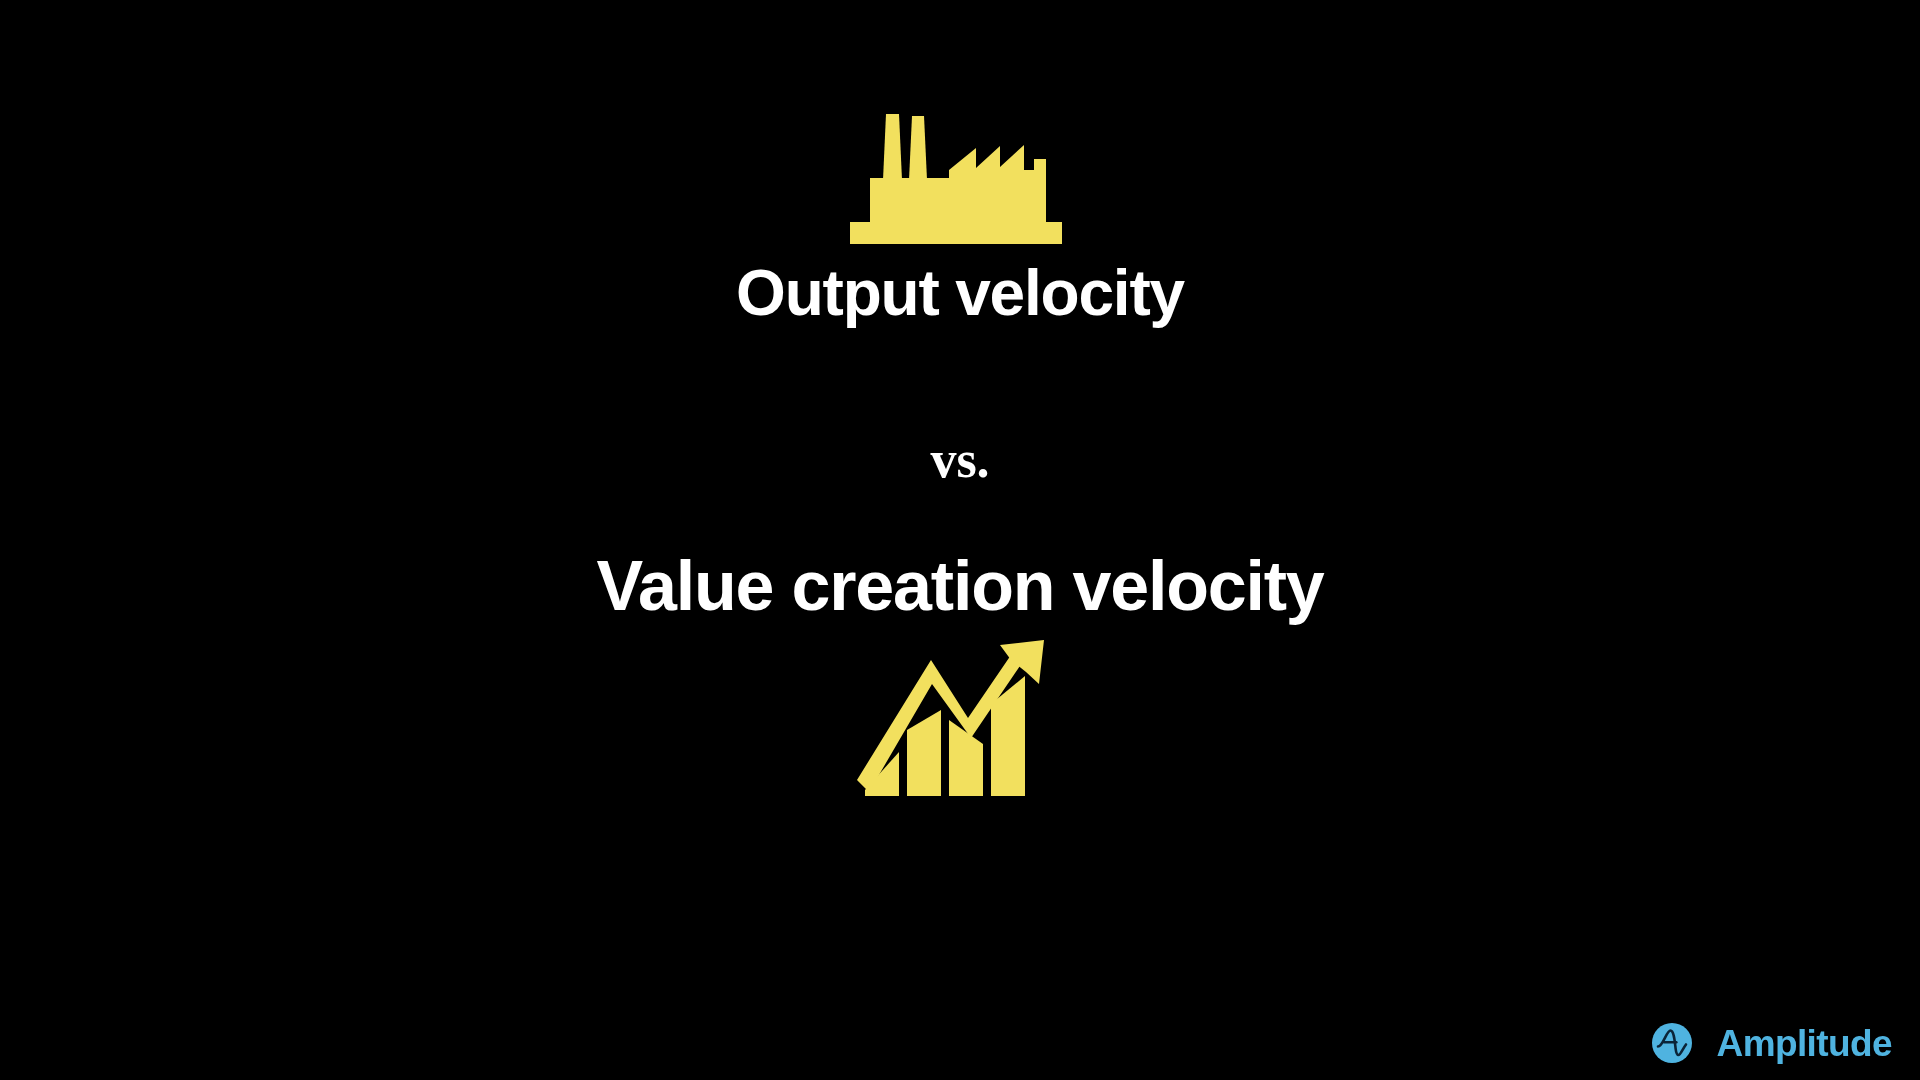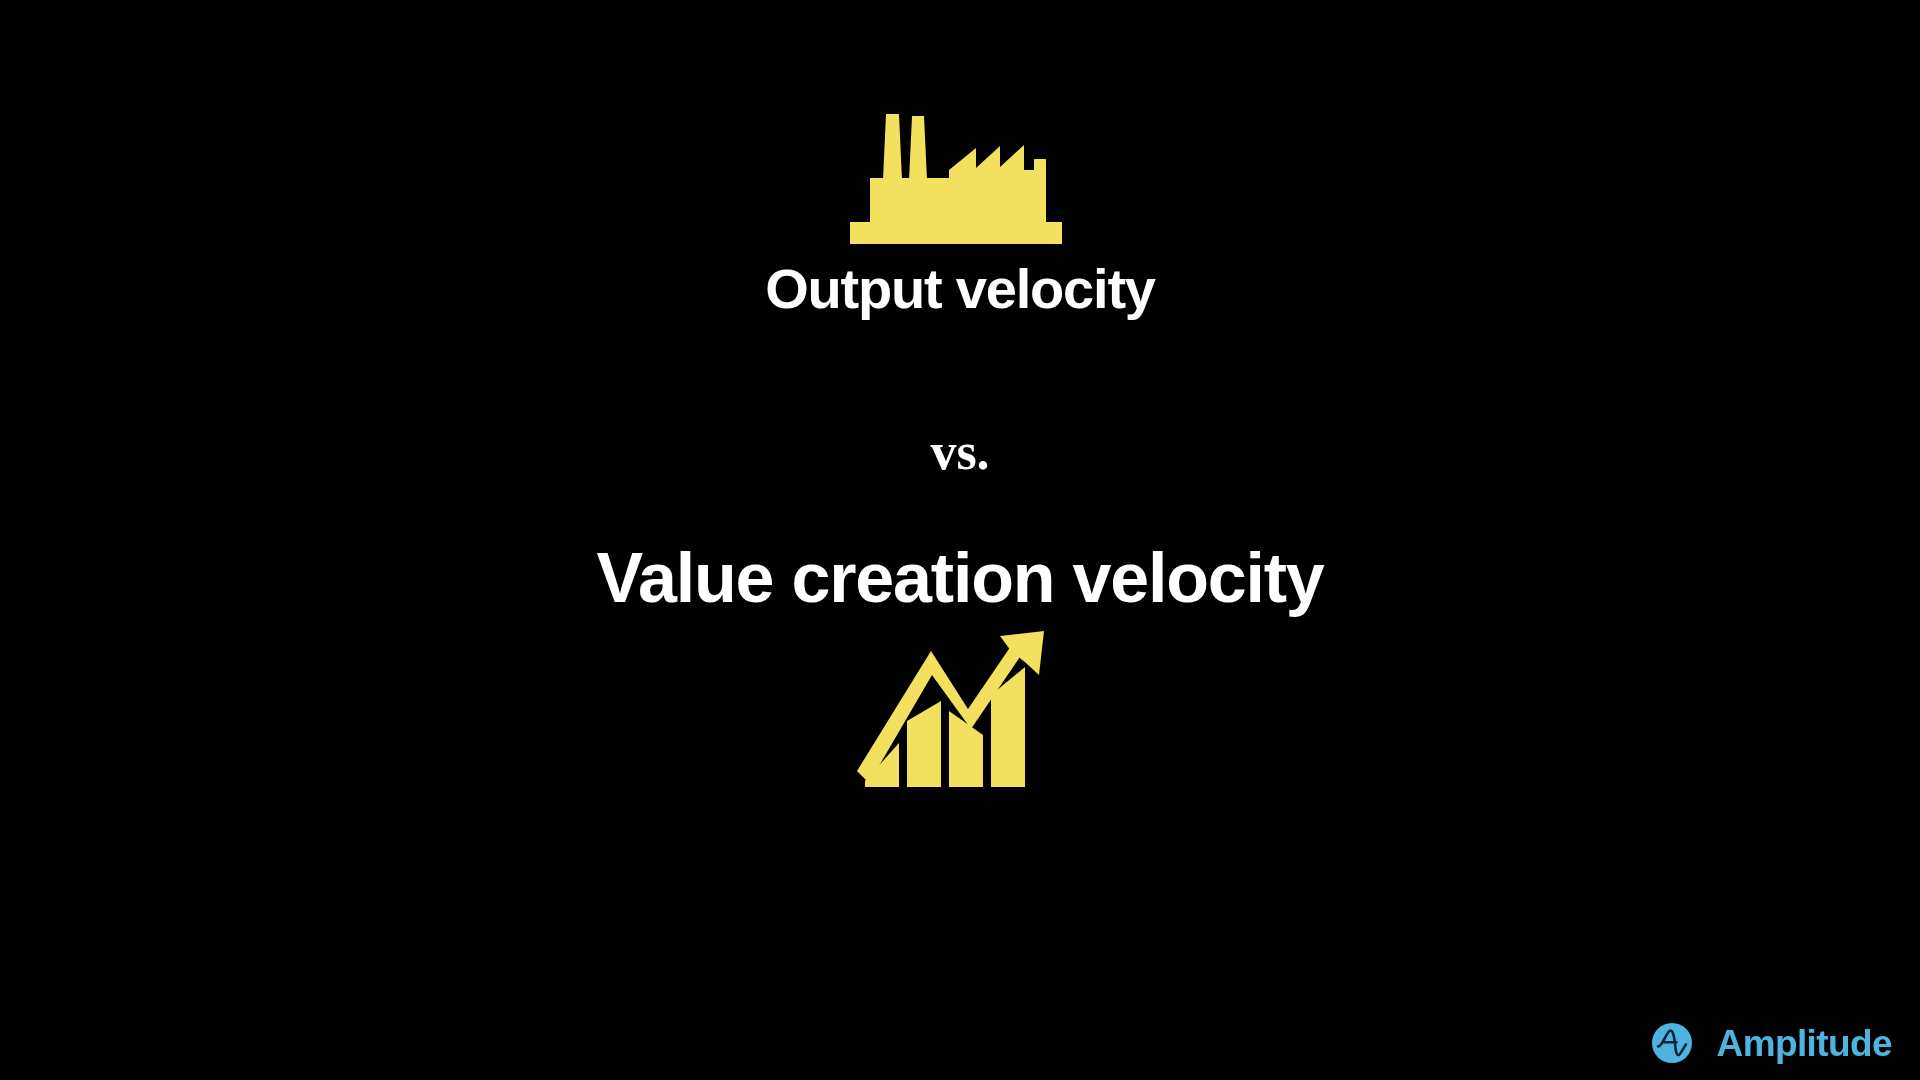--- a/index.html
+++ b/index.html
@@ -32,21 +32,21 @@
     height: 134px;
     display: block;
   }
 
   
   .headline-primary {
     margin-top: 14px;
     color: #ffffff;
     font-family: "Liberation Sans", sans-serif;
     font-weight: 700;
-    font-size: 56px;
+    font-size: 64px;
     line-height: 1.05;
     letter-spacing: -1.2px;
     text-align: center;
     white-space: nowrap;
   }
 
   
   .vs-text {
     margin-top: 107px;
     color: #ffffff;

